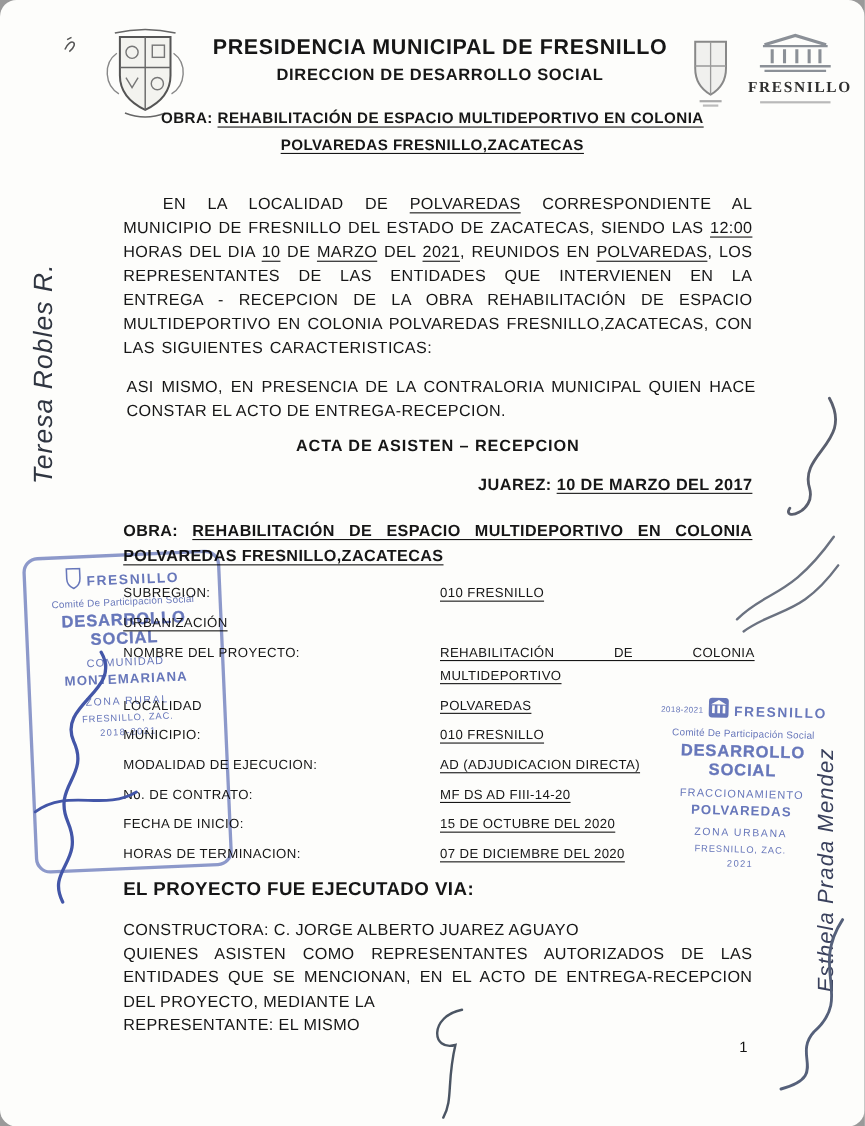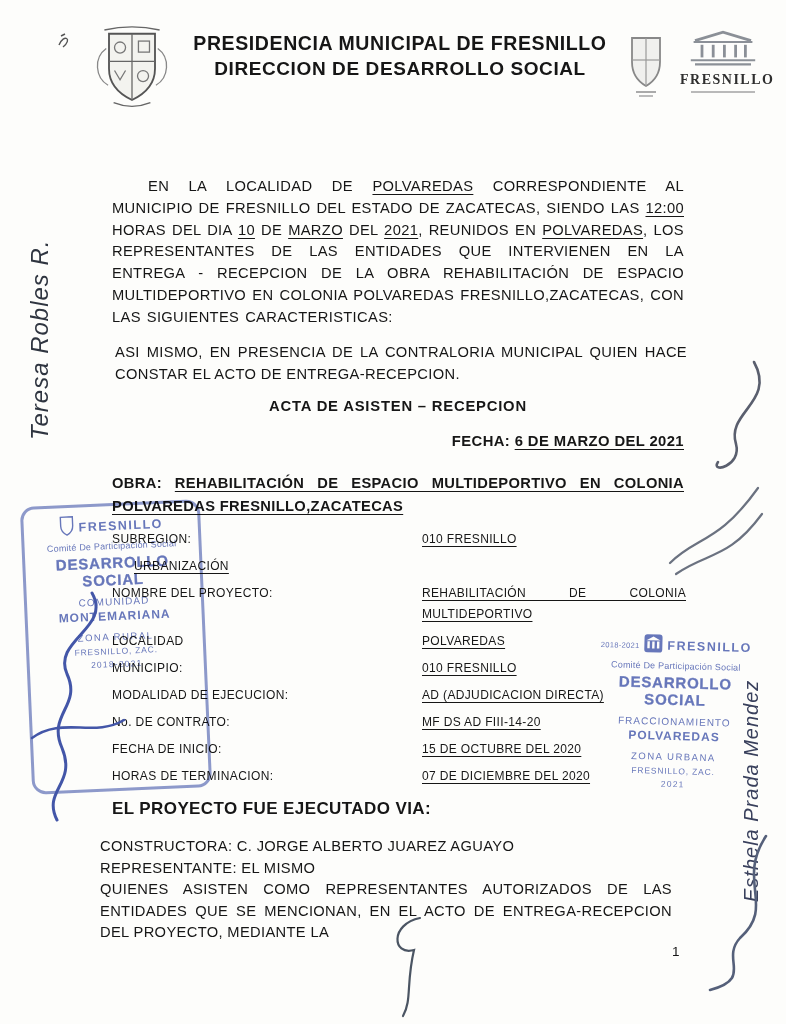--- a/index.html
+++ b/index.html
@@ -1,28 +1,28 @@
 <!DOCTYPE html>
 <html><head>
 <meta charset="utf-8">
 <style>
   * { margin:0; padding:0; box-sizing:border-box; }
   html,body { background:#9a9a9a; }
   .page {
     position:relative; width:786px; height:1024px; margin:0 auto;
     background:#fdfdfb; overflow:hidden;
-    font-family:"Liberation Sans", sans-serif; color:#161616;
+    font-family:"Liberation Sans", sans-serif; color:#161616;border-radius:15px;
   }
   
   .header { position:absolute; top:22px; left:0; width:100%; height:90px; }
   .corner-mark { position:absolute; left:56px; top:8px; }
   .coat-of-arms { position:absolute; left:86px; top:0px; }
   .titles { position:absolute; left:180px; top:8px; width:440px; text-align:center; }
   .title1 { font-size:19.5px; font-weight:700; letter-spacing:.6px; line-height:26px; }
-  .title2 { font-size:19px;  font-weight:700; letter-spacing:.6px; line-height:25px; }
+  .title2 { font-size:15px;  font-weight:700; letter-spacing:.6px; line-height:25px; }
   .logo-shield-small { position:absolute; left:624px; top:12px; }
   .logo-fresnillo { position:absolute; left:680px; top:6px; width:86px; text-align:center; }
   .logo-fresnillo .word { font-family:"Liberation Serif", serif; font-weight:700; font-size:14px; letter-spacing:1.5px; color:#2f2f2f; margin-top:-2px; }
   .logo-fresnillo .tagline { height:2px; background:#b9b9b9; width:64px; margin:3px auto 0; }
 
   .obra-head { position:absolute; top:96px; left:104px; width:578px; text-align:center;
                font-size:13.8px; font-weight:700; letter-spacing:.4px; line-height:24px; }
 
   
   .u { text-decoration:underline; text-decoration-thickness:1.3px; text-underline-offset:2.5px; }
@@ -34,24 +34,24 @@
           font-size:14.8px; font-weight:700; letter-spacing:.8px; }
   .fecha { position:absolute; top:433px; left:112px; width:572px; text-align:right;
            font-size:14.8px; font-weight:700; letter-spacing:.4px; }
   .obra2 { position:absolute; top:472px; left:112px; width:572px; font-size:14.7px; font-weight:700;
            line-height:22.5px; text-align:justify; letter-spacing:.35px; }
 
   
   .fields { position:absolute; top:529px; left:112px; width:574px; font-size:12px; }
   .frow { display:grid; grid-template-columns:288px 1fr; margin-bottom:6.5px; line-height:20.5px; }
   .flabel { letter-spacing:.4px; }
-  .fvalue { letter-spacing:.35px; text-align:justify;margin-left:22px; }
+  .fvalue { letter-spacing:.35px; text-align:justify; }
 
   .via   { position:absolute; top:799px; left:112px; width:572px; font-size:17px; font-weight:700; letter-spacing:.4px; }
-  .execblock { position:absolute; top:836px; left:100px; width:572px; font-size:14.7px; line-height:21.5px;
+  .execblock { position:absolute; top:836px; left:112px; width:572px; font-size:14.7px; line-height:21.5px;
                letter-spacing:.35px; text-align:justify; }
   .page-num { position:absolute; left:672px; top:944px; font-size:13.5px; }
 
   
   .stamp { position:absolute; color:#5b6cb8; mix-blend-mode:multiply; opacity:.92; text-align:center; }
   .stamp-left { left:26px; top:503px; width:180px; height:288px; border:3px solid rgba(91,108,184,.75);
                 border-radius:14px; transform:rotate(-2.5deg); padding-top:8px; }
   .stamp-right { left:596px; top:632px; width:156px; height:208px; transform:rotate(1.5deg); padding-top:2px; }
   .stamp .hdr { display:flex; align-items:center; justify-content:center; gap:4px; }
   .stamp .org { font-weight:700; font-size:12.5px; letter-spacing:1.5px; }
@@ -128,28 +128,32 @@
           <line x1="92" y1="24" x2="92" y2="42" stroke="#8b9097" stroke-width="4"></line>
           <line x1="14" y1="46" x2="106" y2="46" stroke="#8b9097" stroke-width="3"></line>
           <line x1="20" y1="52" x2="100" y2="52" stroke="#8b9097" stroke-width="3"></line>
         </svg>
       </span>
       <div class="word">FRESNILLO</div>
       <div class="tagline"></div>
     </div>
   </div>
 
+  <div class="obra-head">
+    <div><span>OBRA: </span><span class="u">REHABILITACIÓN DE ESPACIO MULTIDEPORTIVO EN COLONIA</span></div>
+    <div><span class="u">POLVAREDAS FRESNILLO,ZACATECAS</span></div>
+  </div>
 
   <p class="p1"><span>EN LA LOCALIDAD DE </span><span class="u">POLVAREDAS</span><span> CORRESPONDIENTE AL MUNICIPIO DE FRESNILLO DEL ESTADO DE ZACATECAS, SIENDO LAS </span><span class="u">12:00</span><span> HORAS DEL DIA </span><span class="u">10</span><span> DE </span><span class="u">MARZO</span><span> DEL </span><span class="u">2021</span><span>, REUNIDOS EN </span><span class="u">POLVAREDAS</span><span>, LOS REPRESENTANTES DE LAS ENTIDADES QUE INTERVIENEN EN LA ENTREGA - RECEPCION DE LA OBRA REHABILITACIÓN DE ESPACIO MULTIDEPORTIVO EN COLONIA POLVAREDAS FRESNILLO,ZACATECAS, CON LAS SIGUIENTES CARACTERISTICAS:</span></p>
 
   <p class="p2">ASI MISMO, EN PRESENCIA DE LA CONTRALORIA MUNICIPAL QUIEN HACE CONSTAR EL ACTO DE ENTREGA-RECEPCION.</p>
 
   <div class="acta">ACTA DE ASISTEN – RECEPCION</div>
 
-  <div class="fecha"><span>FECHA:  </span><span class="u">6 DE MARZO DEL 2021</span></div>
+  <div class="fecha"><span>JUAREZ:  </span><span class="u">10 DE MARZO DEL 2017</span></div>
 
   <p class="obra2"><span>OBRA: </span><span class="u">REHABILITACIÓN DE ESPACIO MULTIDEPORTIVO EN COLONIA POLVAREDAS FRESNILLO,ZACATECAS</span></p>
 
   <div class="fields">
     <div class="frow">
       <div class="flabel">SUBREGION:</div>
       <div class="fvalue u">010 FRESNILLO</div>
     </div>
     <div class="frow">
       <div class="fvalue u">URBANIZACIÓN</div>
@@ -181,22 +185,22 @@
     <div class="frow">
       <div class="flabel">HORAS DE TERMINACION:</div>
       <div class="fvalue u">07 DE DICIEMBRE DEL 2020</div>
     </div>
   </div>
 
   <div class="via">EL PROYECTO FUE EJECUTADO VIA:</div>
 
   <div class="execblock">
     <div>CONSTRUCTORA: C. JORGE ALBERTO JUAREZ AGUAYO</div>
+    <div>QUIENES ASISTEN COMO REPRESENTANTES AUTORIZADOS DE LAS ENTIDADES QUE SE MENCIONAN, EN EL ACTO DE ENTREGA-RECEPCION DEL PROYECTO, MEDIANTE LA</div>
     <div>REPRESENTANTE: EL MISMO</div>
-    <div>QUIENES ASISTEN COMO REPRESENTANTES AUTORIZADOS DE LAS ENTIDADES QUE SE MENCIONAN, EN EL ACTO DE ENTREGA-RECEPCION DEL PROYECTO, MEDIANTE LA</div>
   </div>
 
   <div class="page-num">1</div>
 
   <div class="stamp stamp-left">
     <div class="hdr">
       <span>
         <svg width="16" height="20" viewBox="0 0 16 20">
             <path d="M2,1 H14 V10 Q14,16 8,19 Q2,16 2,10 Z" fill="none" stroke="#5b6cb8" stroke-width="1.4"></path>
           </svg>

